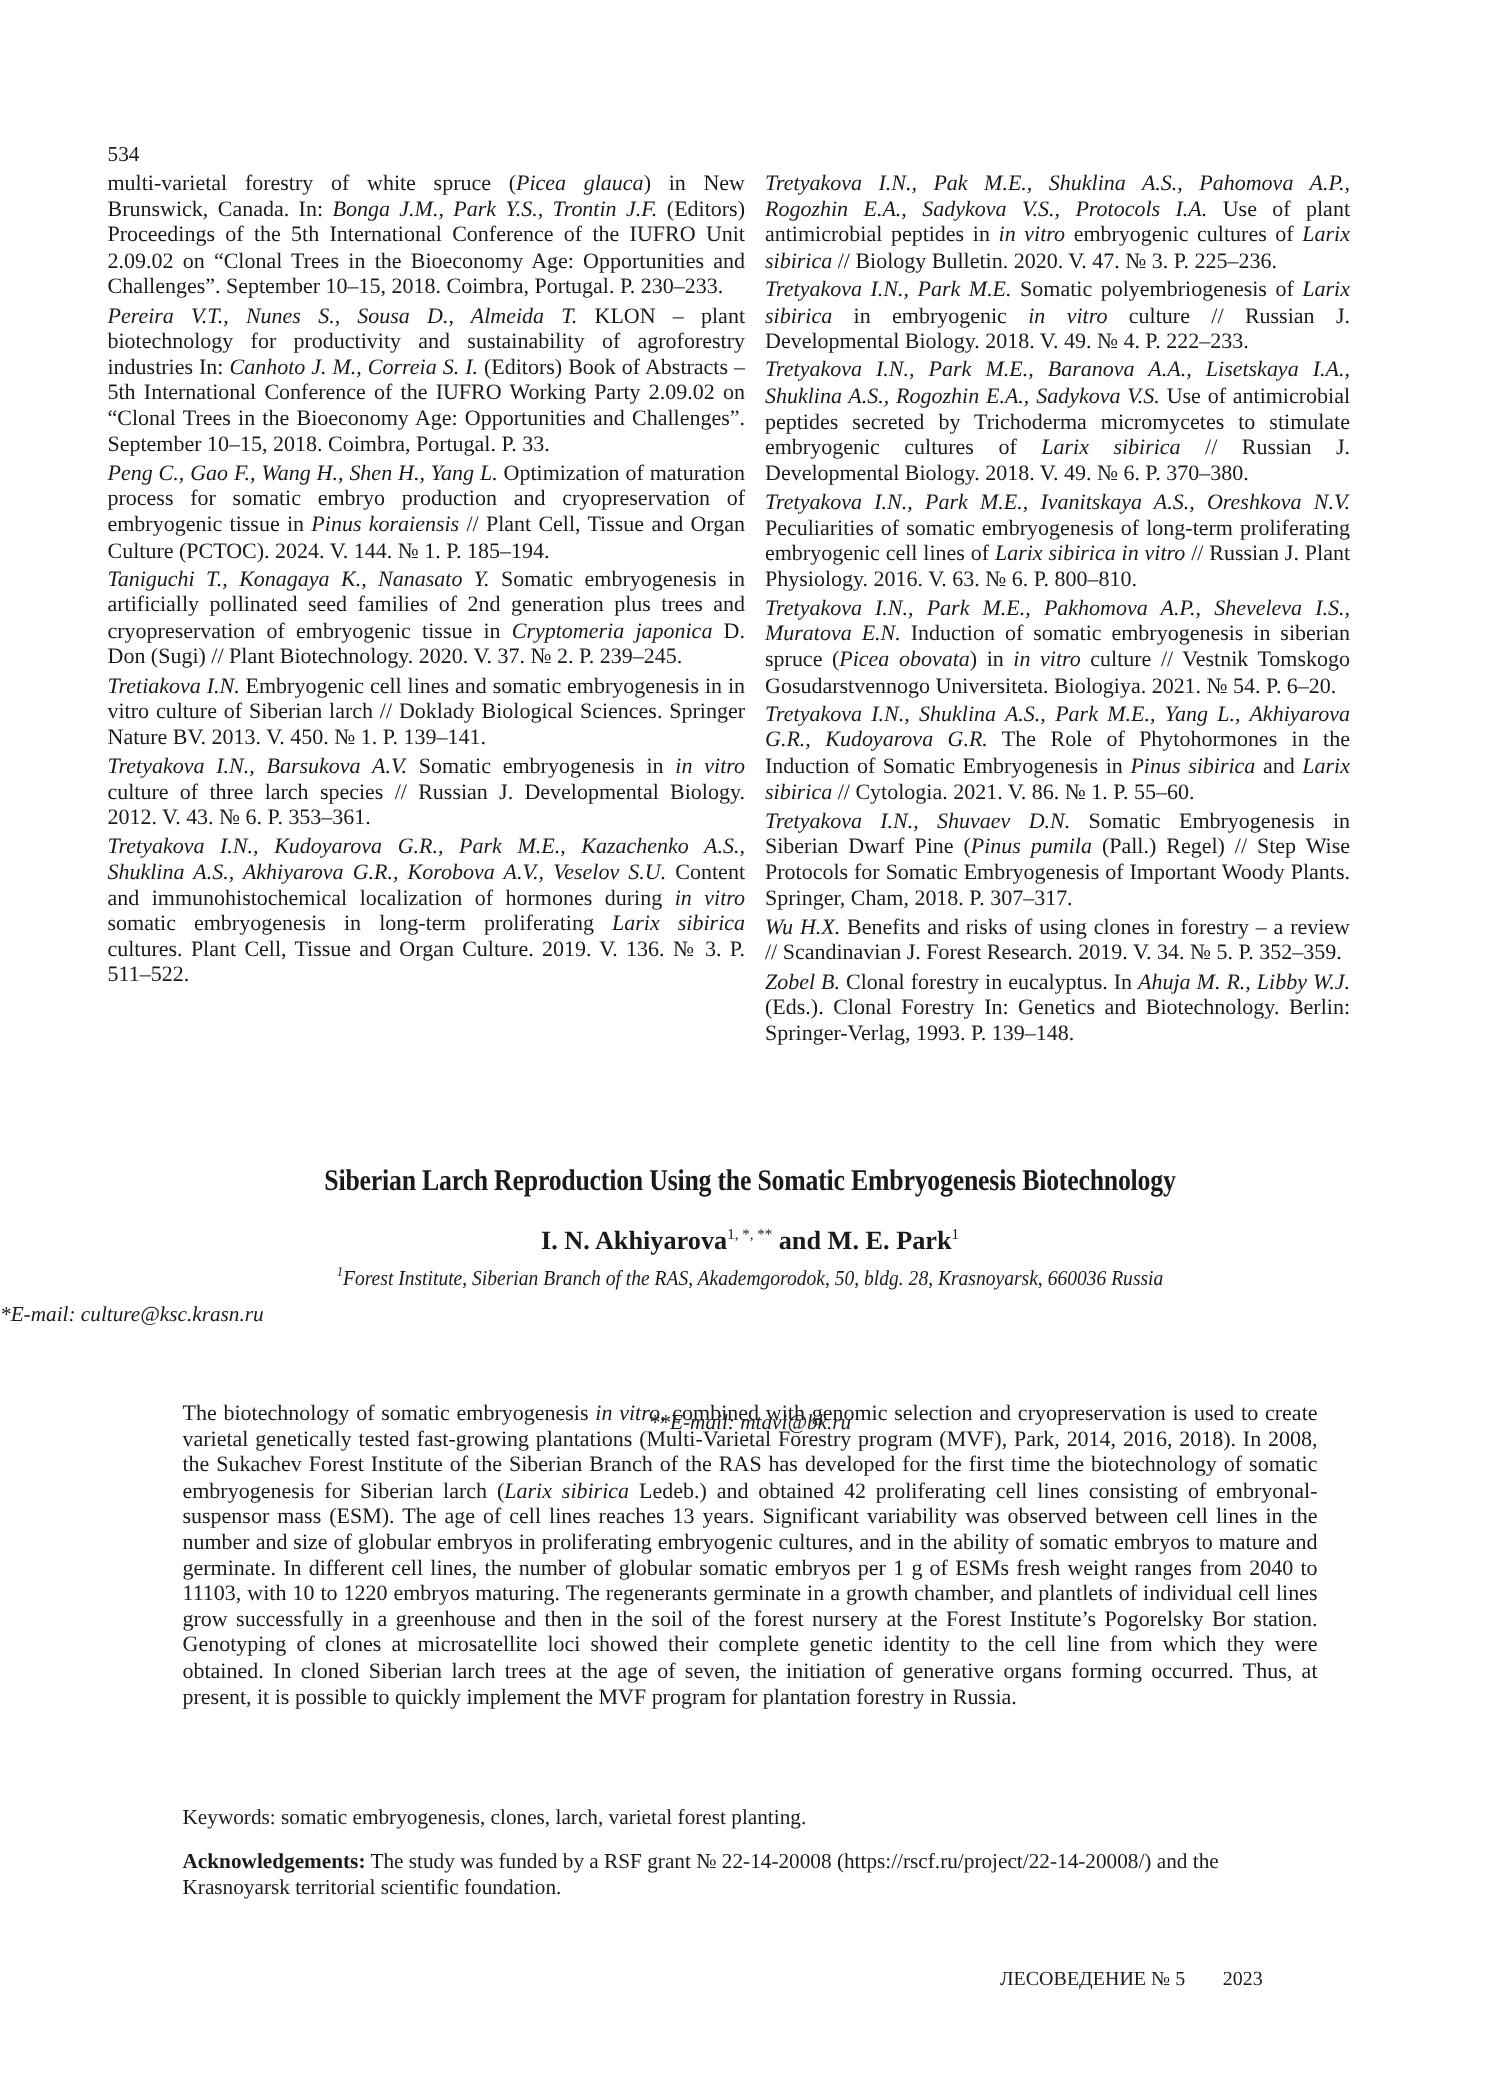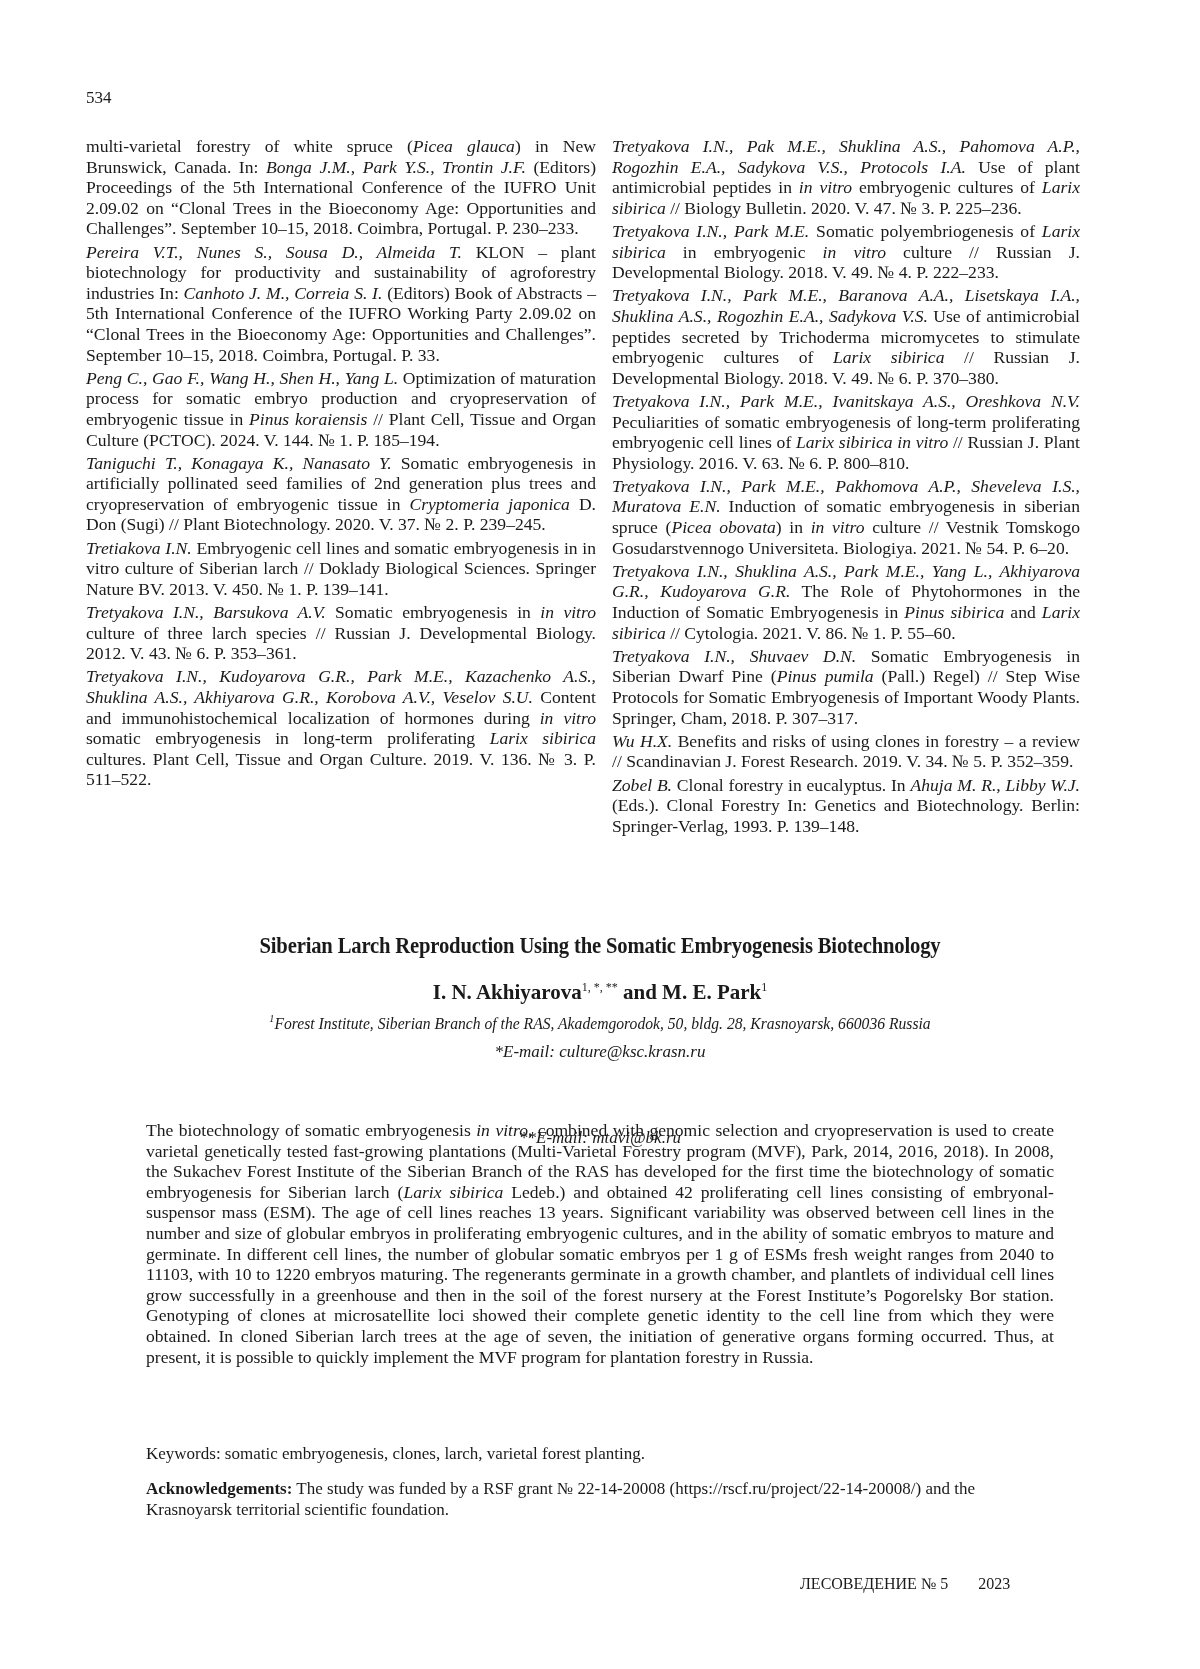--- a/index.html
+++ b/index.html
@@ -1,36 +1,36 @@
 <!DOCTYPE html>
 <html><head>
 <meta charset="utf-8">
 <style>
   html, body { margin: 0; padding: 0; background: #ffffff; }
   body { width: 1200px; height: 1669px; position: relative; overflow: hidden;
          font-family: "Liberation Serif", "DejaVu Serif", serif; color: #1a1a1a; }
   .page { position: absolute; left: 0; top: 0; width: 1200px; height: 1669px; }
-  .running-head { position: absolute; top: 88px; left: 86px; width: 1002px; height: 24px; font-size: 17px; }
+  .running-head { position: absolute; top: 114px; left: 86px; width: 1002px; height: 24px; font-size: 17px; }
   .running-head .pnum { position: absolute; left: 0; top: 0; }
   .running-head .rtitle { position: absolute; left: 0; right: 0; text-align: center; letter-spacing: 0.5px; }
   .col { position: absolute; top: 136px; width: 510px; font-size: 17.6px; line-height: 20.6px; text-align: justify; }
   .col.left { left: 86px; }
   .col.right { left: 612px; width: 468px; }
   .ref { margin: 0 0 2.6px 0; text-indent: 0; hyphens: auto; }
   .ref i { font-style: italic; }
   .article-title { position: absolute; top: 932px; left: 0; width: 1200px; text-align: center;
                    font-family: "Liberation Serif", serif; font-weight: bold; font-size: 24px;
                    transform: scaleX(0.86); transform-origin: center; letter-spacing: -0.2px; }
   .authors { position: absolute; top: 980px; left: 0; width: 1200px; text-align: center;
              font-weight: bold; font-size: 21px; }
   .authors sup { font-size: 12px; font-weight: normal; }
   .affil { position: absolute; top: 1012px; left: 0; width: 1200px; text-align: center; font-style: italic; font-size: 17px;
            transform: scaleX(0.92); transform-origin: center; }
   .affil sup { font-size: 11px; }
-  .email1 { position: absolute; top: 1042px; left: 0; width: 1200px; text-align: center; font-style: italic; font-size: 17px; }
+  .email1 { position: absolute; top: 1042px; left: 0; width: 1200px; text-align: left; font-style: italic; font-size: 17px; }
   .email2 { position: absolute; top: 1128px; left: 0; width: 1200px; text-align: center; font-style: italic; font-size: 17px; }
   .abstract { position: absolute; top: 1120px; left: 146px; width: 908px; font-size: 17.6px; line-height: 20.6px; text-align: justify; }
   .keywords { position: absolute; top: 1444px; left: 146px; width: 908px; font-size: 17px; }
   .ack { position: absolute; top: 1478px; left: 146px; width: 908px; font-size: 17px; line-height: 21px; }
   .ack b { font-weight: bold; }
   .footer { position: absolute; top: 1575px; left: 800px; width: 290px; font-size: 16px; }
   .footer span { display: inline-block; }
   .footer .j { }
   .footer .n { margin-right: 26px; }
 </style>

